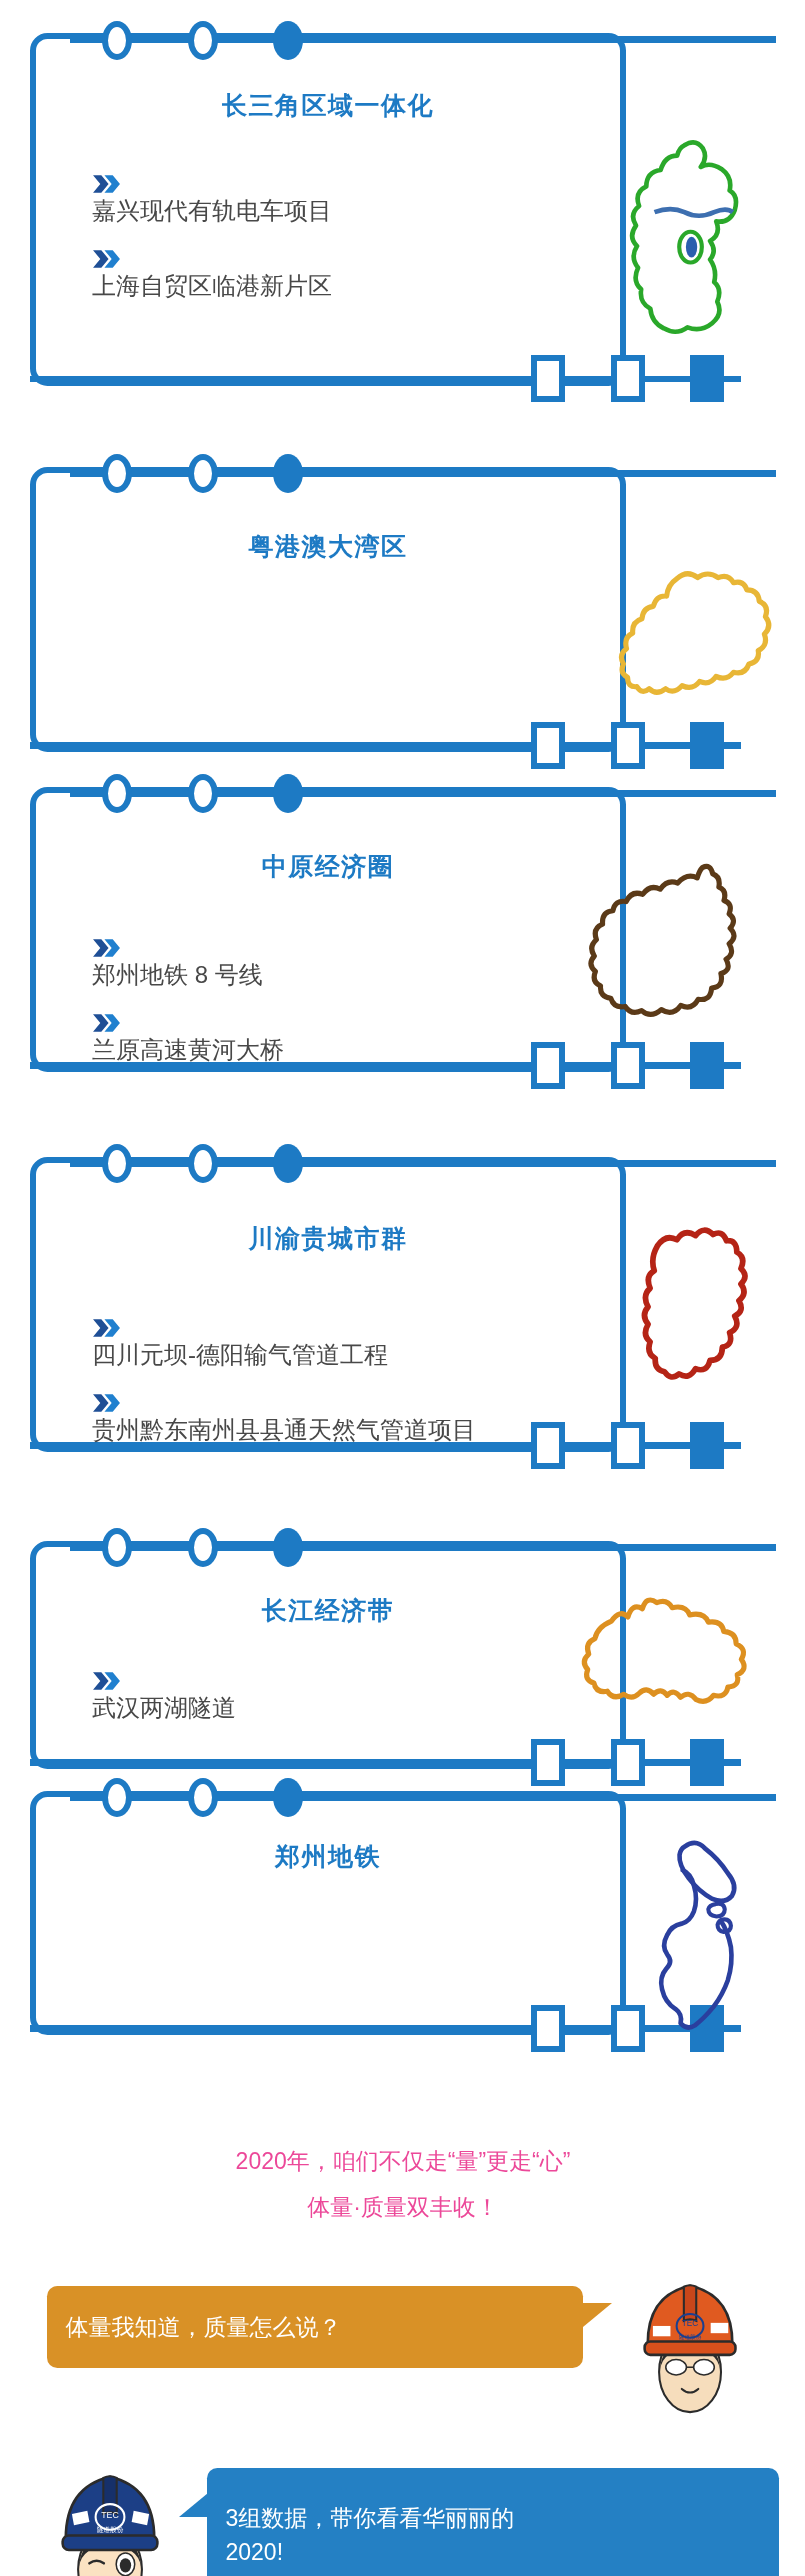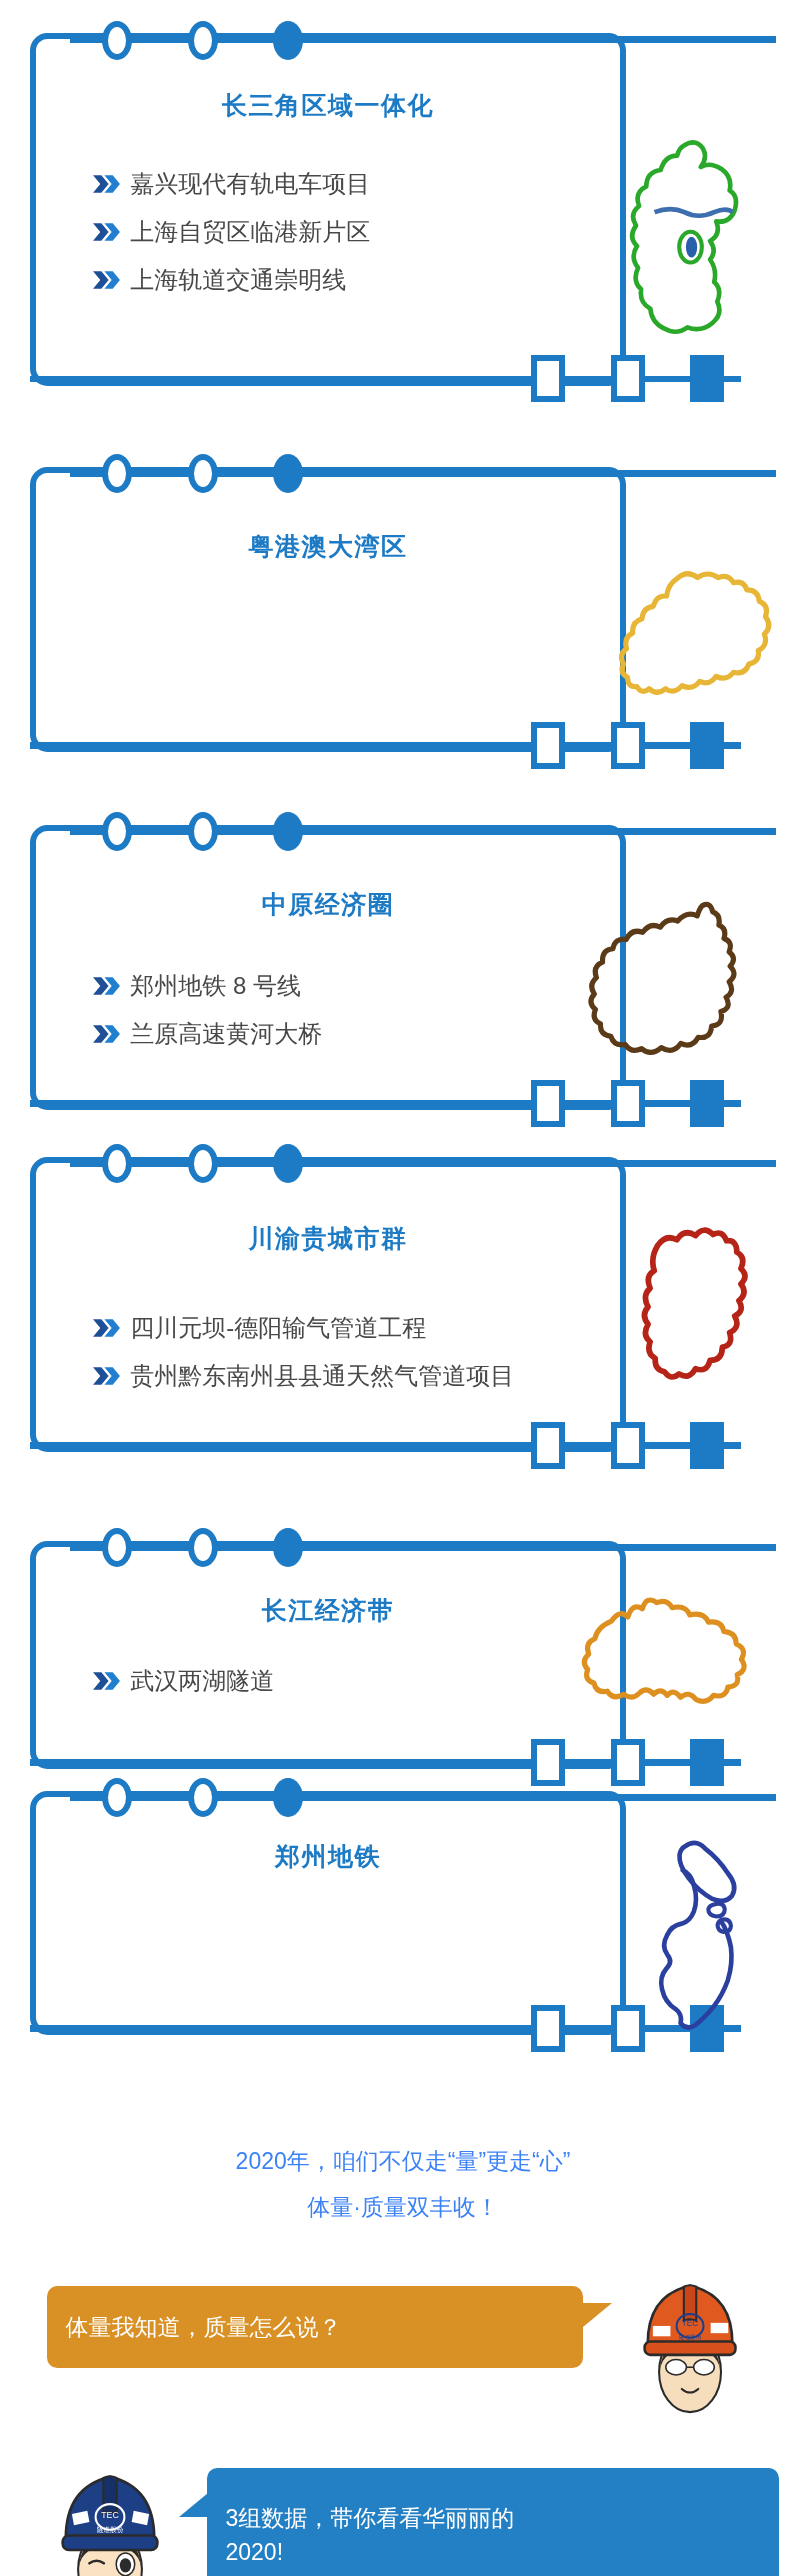--- a/index.html
+++ b/index.html
@@ -87,20 +87,21 @@
   }
   .bullets {
     position: absolute;
     left: 62px;
     z-index: 5;
   }
   .bullet-row {
     display: flex;
     align-items: flex-start;
     margin-bottom: 17.5px;
+    flex-direction: column;
   }
   .chev {
     flex: 0 0 auto;
     width: 29px;
     height: 24px;
     margin-right: 9.3px;
     margin-top: 3.1px;
   }
   .bullet-text {
     color: #484848;
@@ -111,21 +112,21 @@
   .mapart {
     position: absolute;
     z-index: 4;
   }
 
   
   .midtext {
     position: absolute;
     left: 0; right: 0;
     text-align: center;
-    color: #3b82f6;
+    color: #ec4899;
     font-size: 23px;
     line-height: 1.75;
   }
 
   
   .bubble {
     position: absolute;
     border-radius: 10.3px;
     color: #ffffff;
     font-size: 23px;
@@ -174,27 +175,20 @@
           </svg>
         <div class="bullet-text">嘉兴现代有轨电车项目</div>
       </div>
       <div class="bullet-row">
         <svg class="chev" viewBox="0 0 56 46">
             <path d="M2 6 L18 6 L32 23 L18 40 L2 40 L16 23 Z" fill="#1f4f96"></path>
             <path d="M24 6 L40 6 L54 23 L40 40 L24 40 L38 23 Z" fill="#2080cf"></path>
           </svg>
         <div class="bullet-text">上海自贸区临港新片区</div>
       </div>
-      <div class="bullet-row">
-        <svg class="chev" viewBox="0 0 56 46">
-            <path d="M2 6 L18 6 L32 23 L18 40 L2 40 L16 23 Z" fill="#1f4f96"></path>
-            <path d="M24 6 L40 6 L54 23 L40 40 L24 40 L38 23 Z" fill="#2080cf"></path>
-          </svg>
-        <div class="bullet-text">上海轨道交通崇明线</div>
-      </div>
     </div>
     <svg class="mapart" style="left:577px;top:126px;width:165px;height:216px;" viewBox="0 0 320 420">
       <path d="M150 20 Q172 6 186 26 Q196 44 182 62 Q200 52 222 66 Q244 82 238 108 Q256 118 248 146 Q238 172 212 168 Q222 194 200 206 Q214 226 200 242 Q214 262 208 286 Q224 300 214 324 Q226 348 204 366 Q182 384 156 374 Q134 390 110 376 Q86 364 84 338 Q62 326 66 300 Q48 284 60 258 Q44 238 58 216 Q40 198 56 176 Q42 154 62 138 Q52 112 76 100 Q76 72 104 68 Q112 40 136 40 Q140 24 150 20 Z" fill="none" stroke="#2aa82a" stroke-width="9" stroke-linejoin="round"></path>
       <path d="M92 150 Q124 138 150 150 Q178 164 208 150 Q232 140 244 150" fill="none" stroke="#3d6fb0" stroke-width="9"></path>
       <ellipse cx="162" cy="218" rx="22" ry="30" fill="none" stroke="#2aa82a" stroke-width="8"></ellipse>
       <ellipse cx="164" cy="218" rx="11" ry="20" fill="#2a5fae"></ellipse>
     </svg>
   </div>
 
   <div class="card" style="top:443px;height:330px;">
@@ -206,21 +200,21 @@
     <div class="rail-bottom"></div>
     <div class="knob sq-hollow" style="left:501px;bottom:4.1px;"></div>
     <div class="knob sq-hollow" style="left:581px;bottom:4.1px;"></div>
     <div class="knob sq-solid" style="left:660px;bottom:4.1px;"></div>
     <div class="card-title" style="top:87px;">粤港澳大湾区</div>
     <svg class="mapart" style="left:582px;top:113px;width:170px;height:180px;" viewBox="0 0 330 350">
       <path d="M126 44 Q146 26 166 42 Q186 28 206 42 Q226 34 236 52 Q256 46 262 66 Q284 66 286 88 Q306 96 298 118 Q312 136 296 152 Q304 174 284 184 Q288 206 266 210 Q258 232 236 226 Q222 244 202 234 Q190 252 170 244 Q156 262 136 252 Q120 270 104 258 Q86 272 72 258 Q58 270 48 254 Q30 256 30 236 Q14 228 22 210 Q12 192 28 180 Q22 158 40 150 Q38 128 58 122 Q60 100 80 98 Q86 76 106 78 Q108 56 126 44 Z" fill="none" stroke="#e8b636" stroke-width="10" stroke-linejoin="round"></path>
     </svg>
   </div>
 
-  <div class="card" style="top:801px;height:330px;padding-left:40px;">
+  <div class="card" style="top:763px;height:330px;padding-left:40px;">
     <div class="card-frame"></div>
     <div class="rail-top"></div>
     <div class="knob circ-hollow" style="left:72px;top:11.3px;"></div>
     <div class="knob circ-hollow" style="left:158px;top:11.3px;"></div>
     <div class="knob circ-solid" style="left:243px;top:11.3px;"></div>
     <div class="rail-bottom"></div>
     <div class="knob sq-hollow" style="left:501px;bottom:4.1px;"></div>
     <div class="knob sq-hollow" style="left:581px;bottom:4.1px;"></div>
     <div class="knob sq-solid" style="left:660px;bottom:4.1px;"></div>
     <div class="card-title" style="top:87px;">中原经济圈</div>

